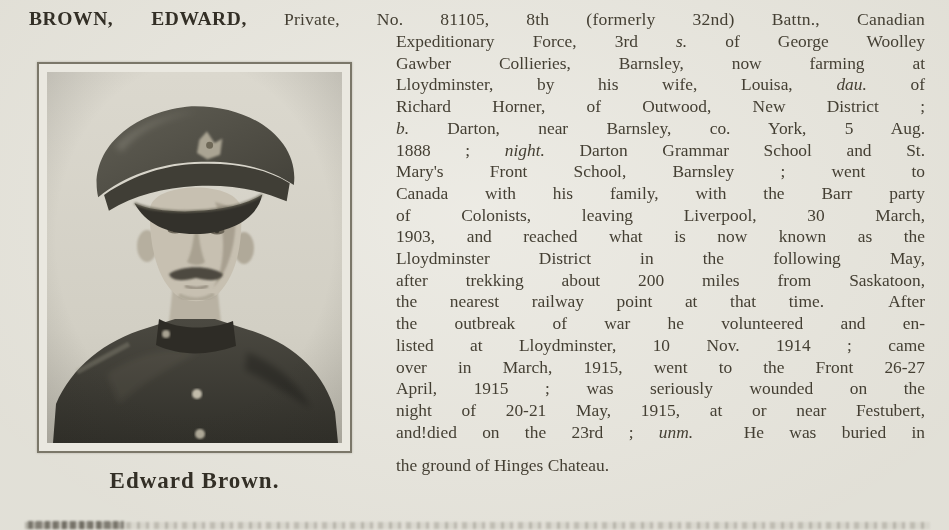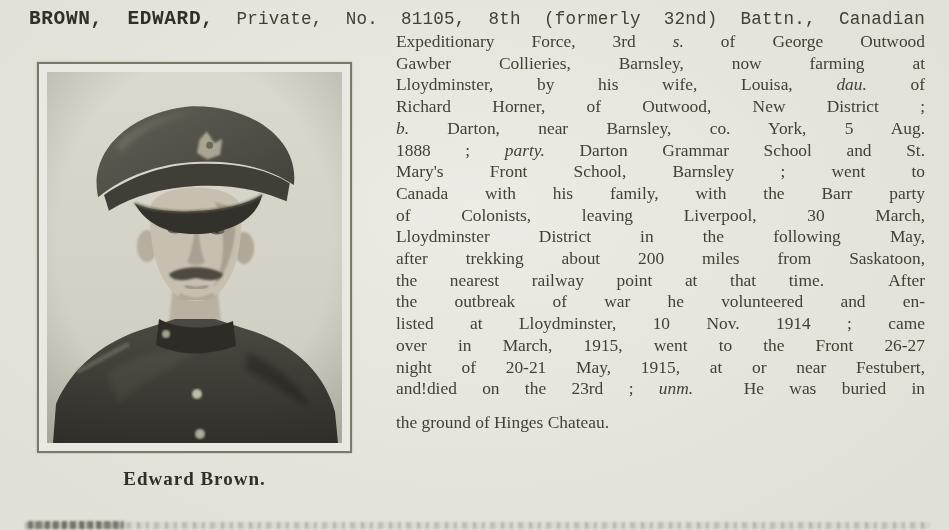--- a/index.html
+++ b/index.html
@@ -22,41 +22,40 @@
       var(--paper);
     color:var(--ink);
   }
   
   .headline{
     position:absolute;left:29px;top:8px;width:896px;margin:0;
     font-size:17.6px;line-height:22px;
     text-align:justify;text-align-last:justify;
     letter-spacing:0.2px;
     color:var(--ink);
-    font-family:Liberation Mono, monospace;
   }
   .hname{
     font-weight:bold;font-size:19.5px;color:var(--ink-bold);
     letter-spacing:0.6px;
   }
   
   .photo-frame{
     position:absolute;left:37px;top:62px;width:315px;height:391px;
     margin:0;box-sizing:border-box;
     border:2px solid var(--frame);
     background:var(--mount);
     padding:8px;
     box-shadow:0 0 2px rgba(90,86,74,0.35);
   }
   .photo-mount{width:100%;height:100%;}
   .photo-mount svg{display:block;width:100%;height:100%;}
   .caption{
     position:absolute;left:37px;top:468px;width:315px;
     text-align:center;
-    font-weight:bold;font-size:19px;letter-spacing:1px;
+    font-weight:bold;font-size:23px;letter-spacing:1px;
     color:var(--ink-bold);
   }
   
   .text-column{
     position:absolute;left:396px;top:31px;width:529px;
     font-size:17.4px;line-height:21.7px;
     color:var(--ink);
   }
   .tline{
     text-align:justify;text-align-last:justify;
@@ -164,35 +163,37 @@
         </g>
 
         <rect width="295" height="371" fill="url(#vign)"></rect>
       </svg>
     </div>
   </figure>
 
   <div class="caption">Edward Brown.</div>
 
   <div class="text-column">
-      <div class="tline"><span>Expeditionary Force, 3rd </span><span class="it">s.</span><span> of George Outwood</span></div>
+      <div class="tline"><span>Expeditionary Force, 3rd </span><span class="it">s.</span><span> of George Woolley</span></div>
       <div class="tline"><span>Gawber Collieries, Barnsley, now farming at</span></div>
       <div class="tline"><span>Lloydminster, by his wife, Louisa, </span><span class="it">dau.</span><span> of</span></div>
       <div class="tline"><span>Richard Horner, of Outwood, New District ;</span></div>
       <div class="tline"><span class="it">b.</span><span> Darton, near Barnsley, co. York, 5 Aug.</span></div>
-      <div class="tline"><span>1888 ; </span><span class="it">party.</span><span> Darton Grammar School and St.</span></div>
+      <div class="tline"><span>1888 ; </span><span class="it">night.</span><span> Darton Grammar School and St.</span></div>
       <div class="tline"><span>Mary's Front School, Barnsley ; went to</span></div>
       <div class="tline"><span>Canada with his family, with the Barr party</span></div>
       <div class="tline"><span>of Colonists, leaving Liverpool, 30 March,</span></div>
+      <div class="tline"><span>1903, and reached what is now known as the</span></div>
       <div class="tline"><span>Lloydminster District in the following May,</span></div>
       <div class="tline"><span>after trekking about 200 miles from Saskatoon,</span></div>
       <div class="tline"><span>the nearest railway point at that time.&nbsp; After</span></div>
       <div class="tline"><span>the outbreak of war he volunteered and en-</span></div>
       <div class="tline"><span>listed at Lloydminster, 10 Nov. 1914 ; came</span></div>
       <div class="tline"><span>over in March, 1915, went to the Front 26-27</span></div>
+      <div class="tline"><span>April, 1915 ; was seriously wounded on the</span></div>
       <div class="tline"><span>night of 20-21 May, 1915, at or near Festubert,</span></div>
       <div class="tline"><span>and!died on the 23rd ; </span><span class="it">unm.</span><span>&nbsp; He was buried in</span></div>
       <div class="tline noj"><span>the ground of Hinges Chateau.</span></div>
     </div>
 
   <div class="smudge"></div>
   <div class="smudge-left"></div>
 
 </div>
 

